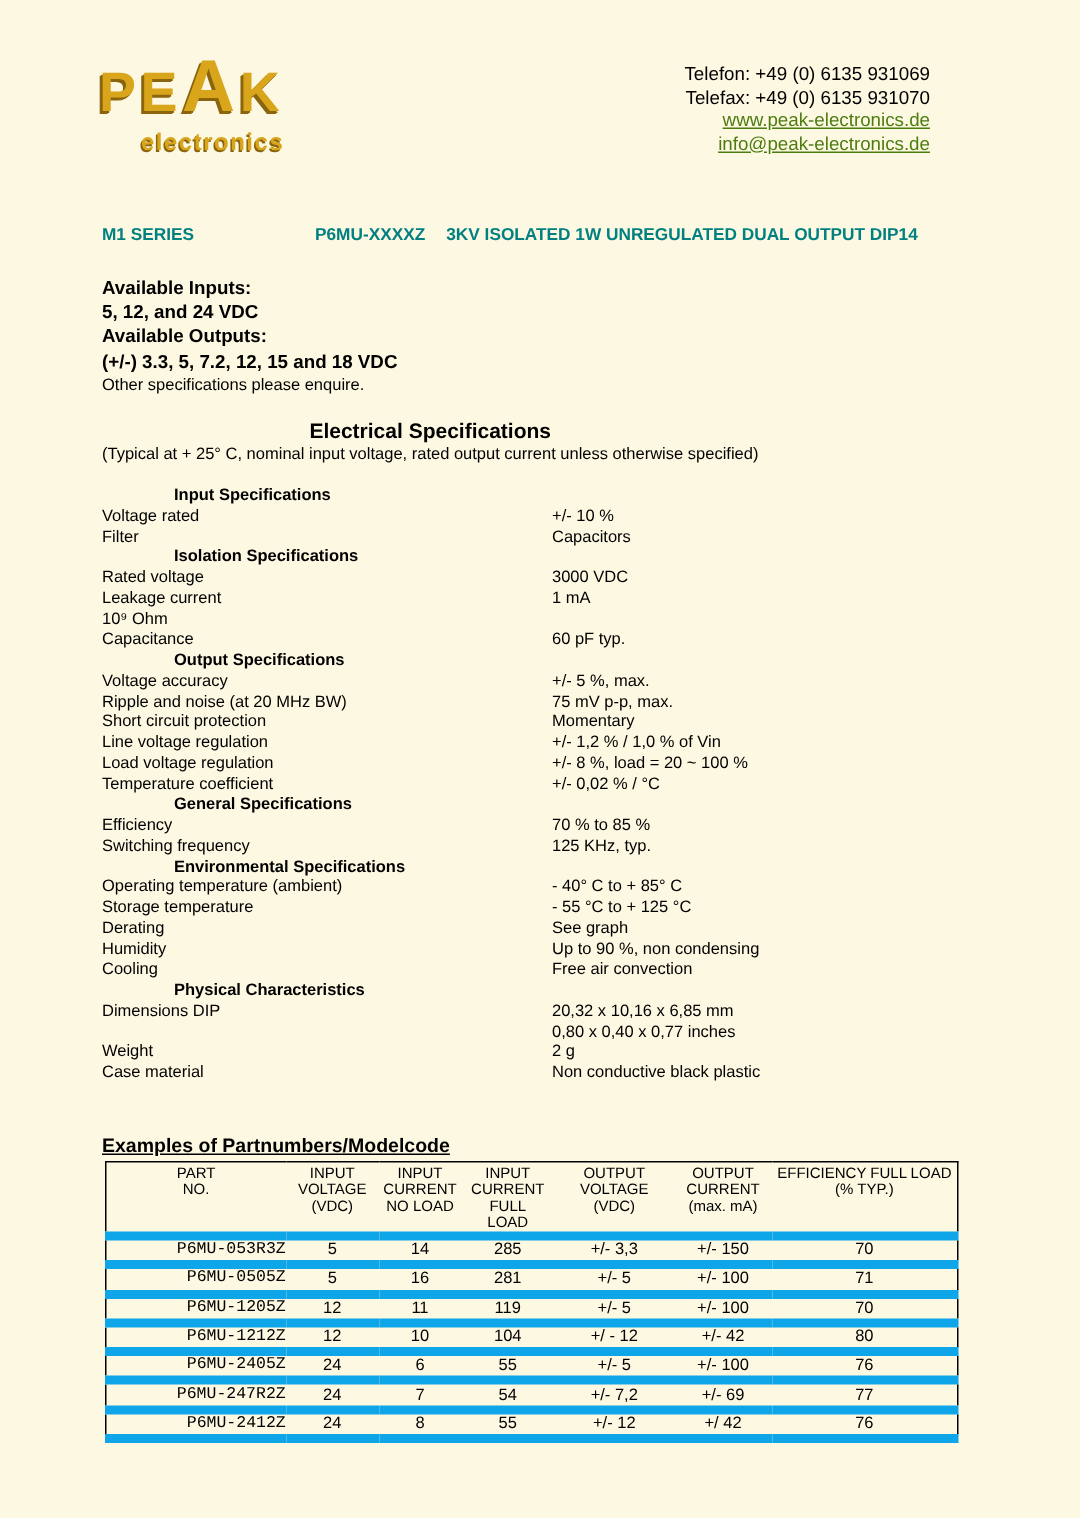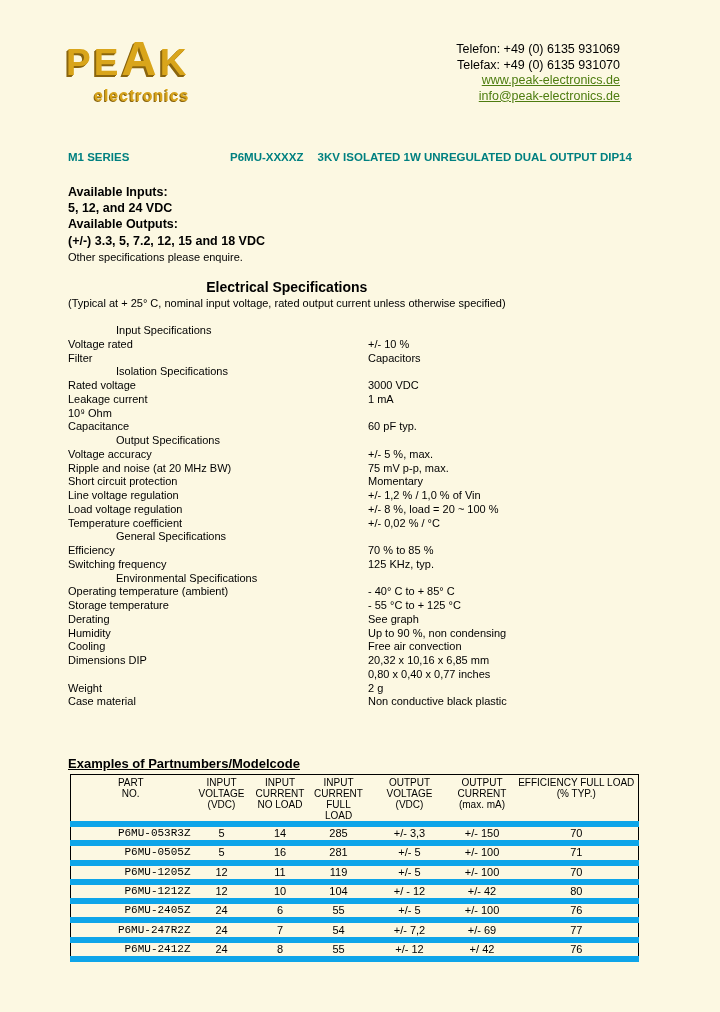--- a/index.html
+++ b/index.html
@@ -23,37 +23,37 @@
     text-align:right; font-size:16px; font-weight:bold; color:#D9A51B;
     letter-spacing:1px; margin-top:-7px; text-shadow:-1px 1px 0 #8A650E;
   }
 
   
   .contact { top:42px; right:100px; text-align:right; font-size:12.5px; line-height:15.5px; }
   .contact a { color:#4d7c0f; text-decoration:underline; }
 
   
   .series { left:68px; top:151px; width:600px; font-size:11.5px; font-weight:bold; color:#008080; white-space:nowrap; }
-  .series-name { display:inline-block; width:162px; }
+  .series-name { display:inline-block; width:142px; }
   .series-model { margin-right:14px; }
 
   
   .available { left:68px; top:184px; font-size:12.5px; font-weight:bold; line-height:16.2px; }
   .available .note { font-weight:normal; font-size:11px; }
 
   
   .elec-head { left:68px; top:280px; }
   .h1 { font-size:14px; font-weight:bold; line-height:15px;text-align:center; }
   .sub { font-size:11px; margin-top:2px; }
 
   
   .specs { left:68px; top:324px; width:560px; font-size:11px; line-height:13.75px; }
   .spec-row { display:flex; }
   .spec-label { width:300px; flex:0 0 300px; }
-  .spec-row.bold .spec-label { font-weight:normal;padding-left:48px; }
+  .spec-row.bold .spec-label { font-weight:bold;padding-left:48px; }
 
   
   .examples-title { left:68px; top:756px; font-size:13px; font-weight:bold;text-decoration:underline; }
   table.parts {
     position:absolute; left:70px; top:774px; width:568px;
     border-collapse:collapse; border:1px solid #000;
     table-layout:fixed;
   }
   table.parts tr { border-bottom:6px solid #0ea5e9; }
   table.parts th {
@@ -188,20 +188,24 @@
       <span class="spec-label">Derating</span>
       <span class="spec-value">See graph</span>
     </div>
     <div class="spec-row">
       <span class="spec-label">Humidity</span>
       <span class="spec-value">Up to 90 %, non condensing</span>
     </div>
     <div class="spec-row">
       <span class="spec-label">Cooling</span>
       <span class="spec-value">Free air convection</span>
+    </div>
+    <div class="spec-row bold">
+      <span class="spec-label">Physical Characteristics</span>
+      <span class="spec-value"></span>
     </div>
     <div class="spec-row">
       <span class="spec-label">Dimensions DIP</span>
       <span class="spec-value">20,32 x 10,16 x 6,85 mm</span>
     </div>
     <div class="spec-row">
       <span class="spec-label"></span>
       <span class="spec-value">0,80 x 0,40 x 0,77 inches</span>
     </div>
     <div class="spec-row">

